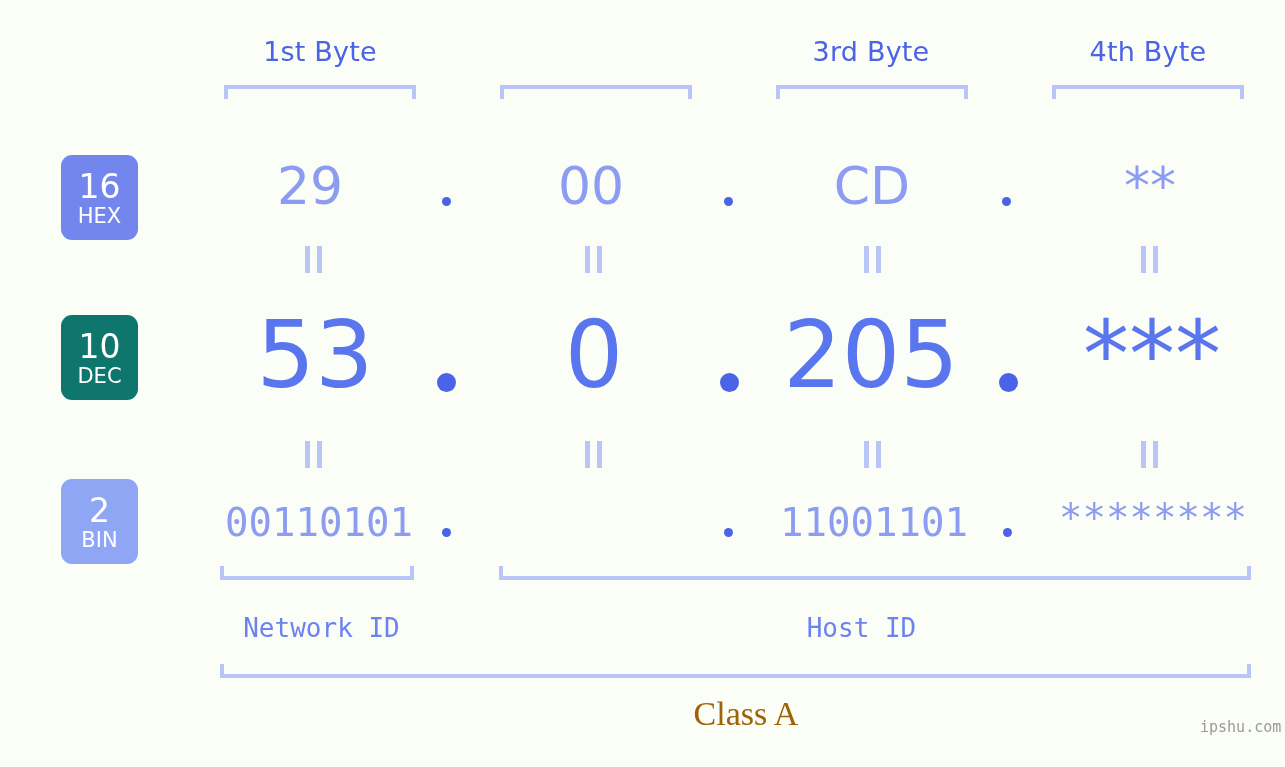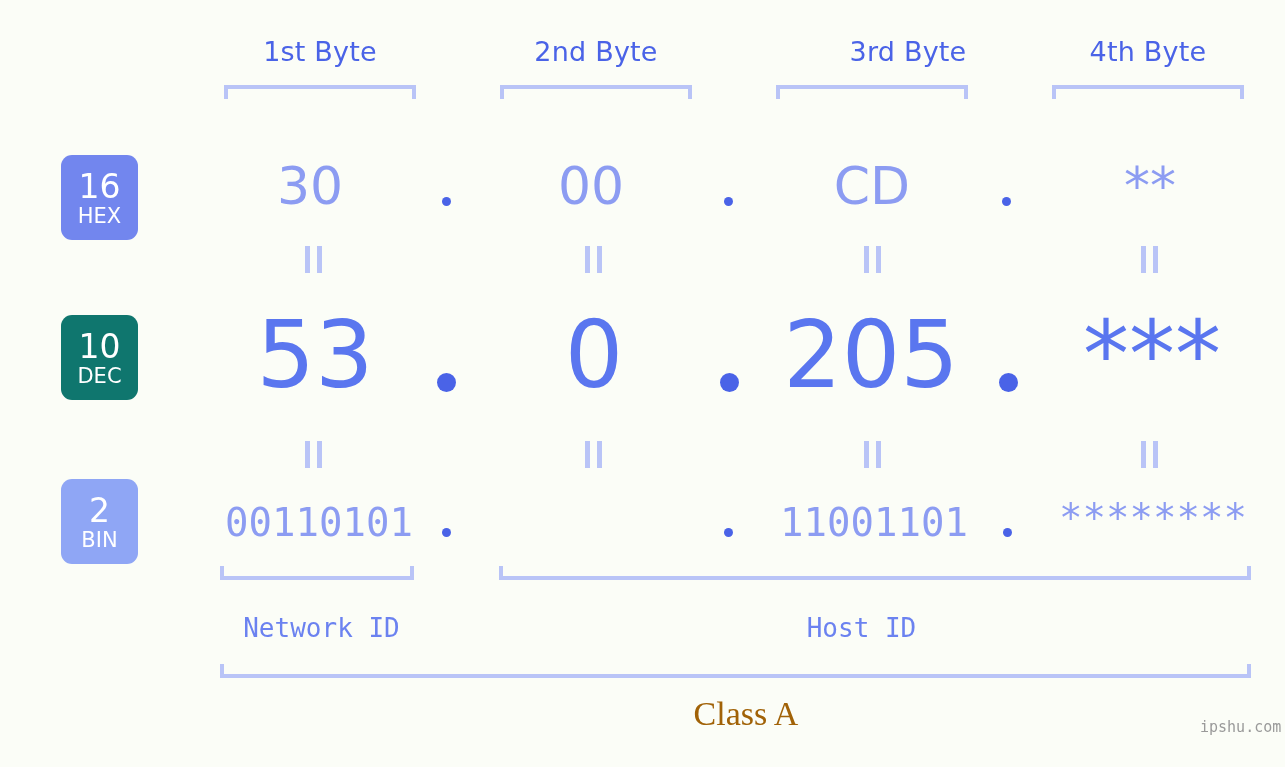--- a/index.html
+++ b/index.html
@@ -134,35 +134,34 @@
     color:#9a9a9a;
     white-space:nowrap;
   }
 </style>
 </head>
 <body>
 
 <div id="stage">
 
   <div class="abs byte-label" style="left:210px;top:36px;width:192px;">1st Byte</div>
-  <div class="abs byte-label" style="left:486px;top:36px;width:192px;">2nd Byte</div>
-  <div class="abs byte-label" style="left:798px;top:36px;width:192px;">3rd Byte</div>
+  <div class="abs byte-label" style="left:761px;top:36px;width:192px;">3rd Byte</div>
   <div class="abs byte-label" style="left:1038px;top:36px;width:192px;">4th Byte</div>
 
   <div class="abs bracket-down" style="left:210px;top:85px;width:192px;"></div>
   <div class="abs bracket-down" style="left:486px;top:85px;width:192px;"></div>
   <div class="abs bracket-down" style="left:762px;top:85px;width:192px;"></div>
   <div class="abs bracket-down" style="left:1038px;top:85px;width:192px;"></div>
 
   <div class="abs badge badge-hex" style="left:47px;top:155px;">
     <span class="num">16</span>
     <span class="nm">HEX</span>
   </div>
 
-  <div class="abs hexval" style="left:200px;top:160px;width:192px;">30</div>
+  <div class="abs hexval" style="left:200px;top:160px;width:192px;">29</div>
   <div class="abs dot dot-sm" style="left:428px;top:197px;"></div>
   <div class="abs hexval" style="left:481px;top:160px;width:192px;">00</div>
   <div class="abs dot dot-sm" style="left:710px;top:197px;"></div>
   <div class="abs hexval" style="left:762px;top:160px;width:192px;">CD</div>
   <div class="abs dot dot-sm" style="left:988px;top:197px;"></div>
   <div class="abs hexval" style="left:1040px;top:160px;width:192px;">**</div>
 
   <div class="abs eqbars" style="left:291px;top:246px;">
       <i></i>
       <i></i>

